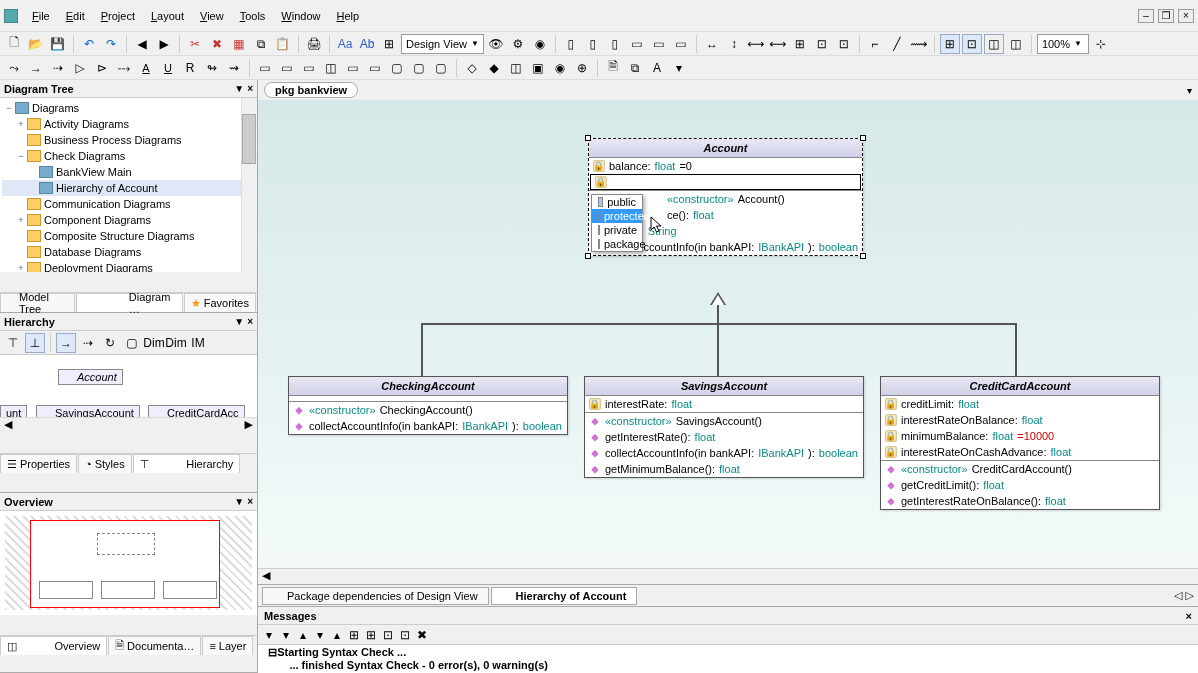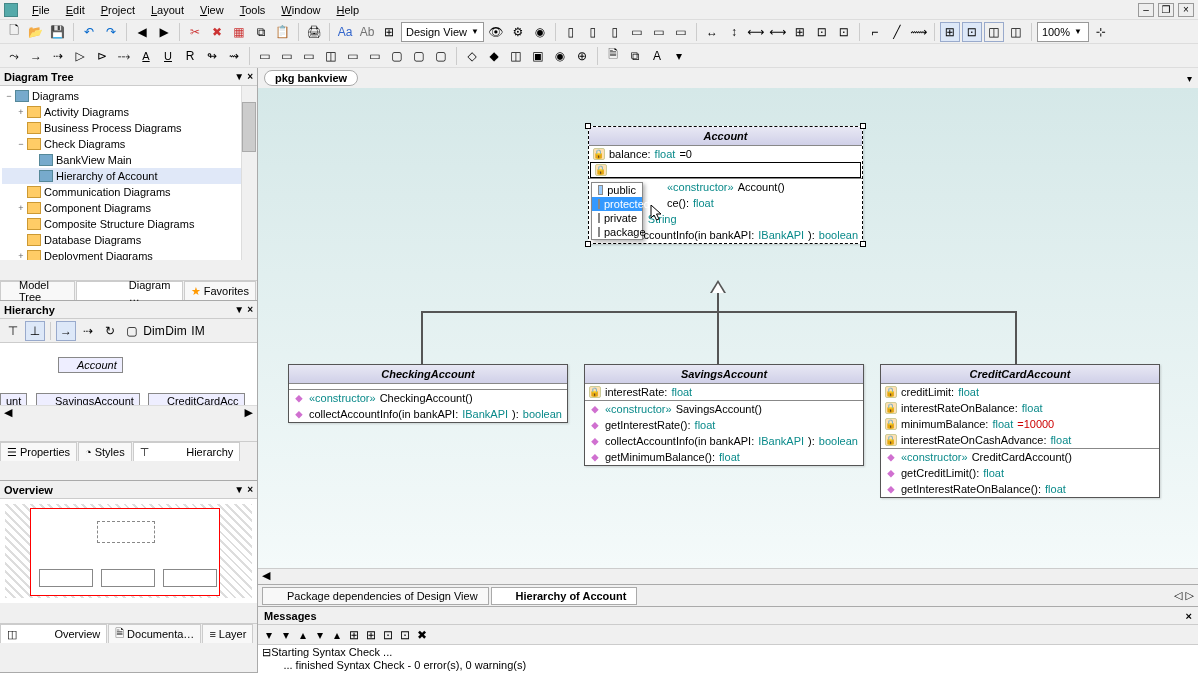--- a/index.html
+++ b/index.html
@@ -1,19 +1,19 @@
 <!DOCTYPE html>
 <html><head>
 <meta charset="utf-8">
 <style>
 * { box-sizing: border-box; margin: 0; padding: 0; font-family: Tahoma, Arial, sans-serif; font-size: 11px; }
 body { background: #f0f0f0; width: 1198px; height: 673px; overflow: hidden; position: relative; display: flex; flex-direction: column; }
 
 
-.menubar { background: #f0f0f0; display: flex; align-items: center; height: 20px; padding: 0 4px; border-bottom: 1px solid #ddd; }
+.menubar { background: #f0f0f0; display: flex; align-items: center; height: 32px; padding: 0 4px; border-bottom: 1px solid #ddd; }
 .menubar-left { display: flex; align-items: center; }
 .menubar .app-icon { width: 14px; height: 14px; background: #5aa; margin-right: 6px; border: 1px solid #488; }
 .menubar .item { padding: 2px 8px; cursor: pointer; }
 .menubar .item u { text-decoration: underline; }
 .menubar-right { margin-left: auto; display: flex; gap: 4px; }
 .win-btn { width: 16px; height: 14px; border: 1px solid #999; background: #eee; font-size: 10px; text-align: center; line-height: 12px; cursor: pointer; }
 
 
 .toolbar-row { background: #f0f0f0; display: flex; align-items: center; height: 24px; padding: 1px 4px; border-bottom: 1px solid #ddd; gap: 2px; }
 .tbtn { width: 20px; height: 20px; border: 1px solid transparent; display: flex; align-items: center; justify-content: center; cursor: pointer; font-size: 12px; }
@@ -97,21 +97,21 @@
 .canvas-scroll-h { height: 16px; background: #f0f0f0; border-top: 1px solid #ccc; }
 .doc-tabs { height: 22px; background: #f0f0f0; border-top: 1px solid #aaa; display: flex; align-items: center; padding: 0 4px; }
 .doc-tab { padding: 2px 10px; border: 1px solid #aaa; background: #f8f8f8; margin-right: 2px; display: flex; align-items: center; gap: 4px; cursor: pointer; font-size: 11px; }
 .doc-tab.active { background: #fff; font-weight: bold; }
 .doc-tabs .nav { margin-left: auto; display: flex; gap: 3px; }
 
 
 .messages { border-top: 1px solid #aaa; }
 .msg-header { height: 18px; background: #f0f0f0; display: flex; align-items: center; padding: 0 6px; font-weight: bold; border-bottom: 1px solid #ccc; }
 .msg-toolbar { height: 20px; background: #f0f0f0; border-bottom: 1px solid #ccc; display: flex; align-items: center; gap: 1px; padding: 0 3px; }
-.msg-body { background: #fff; height: 28px; padding: 1px 4px; font-size: 11px; }
+.msg-body { background: #fff; height: 28px; padding: 1px 10px; font-size: 11px; font-weight: bold; }
 .msg-line { white-space: pre; }
 
 .cursor-img { position: absolute; width: 14px; height: 18px; z-index: 2000; pointer-events: none; }
 </style>
 </head>
 <body>
 
 <div class="menubar">
   <div class="menubar-left">
     <div class="app-icon"></div>
@@ -144,21 +144,21 @@
   <div class="tsep"></div>
   <div class="tbtn" style="color:#c33">✂</div>
   <div class="tbtn" style="color:#c33">✖</div>
   <div class="tbtn" style="color:#c33">▦</div>
   <div class="tbtn">⧉</div>
   <div class="tbtn">📋</div>
   <div class="tsep"></div>
   <div class="tbtn">🖨</div>
   <div class="tsep"></div>
   <div class="tbtn" style="color:#36c">Aa</div>
-  <div class="tbtn" style="color:#737373">Ab</div>
+  <div class="tbtn" style="color:#1d4ed8">Ab</div>
   <div class="tbtn">⊞</div>
   <div class="combo">
       <span>Design View</span>
       <span class="arrow">▼</span>
     </div>
   <div class="tbtn">👁</div>
   <div class="tbtn">⚙</div>
   <div class="tbtn">◉</div>
   <div class="tsep"></div>
   <div class="tbtn">▯</div>

